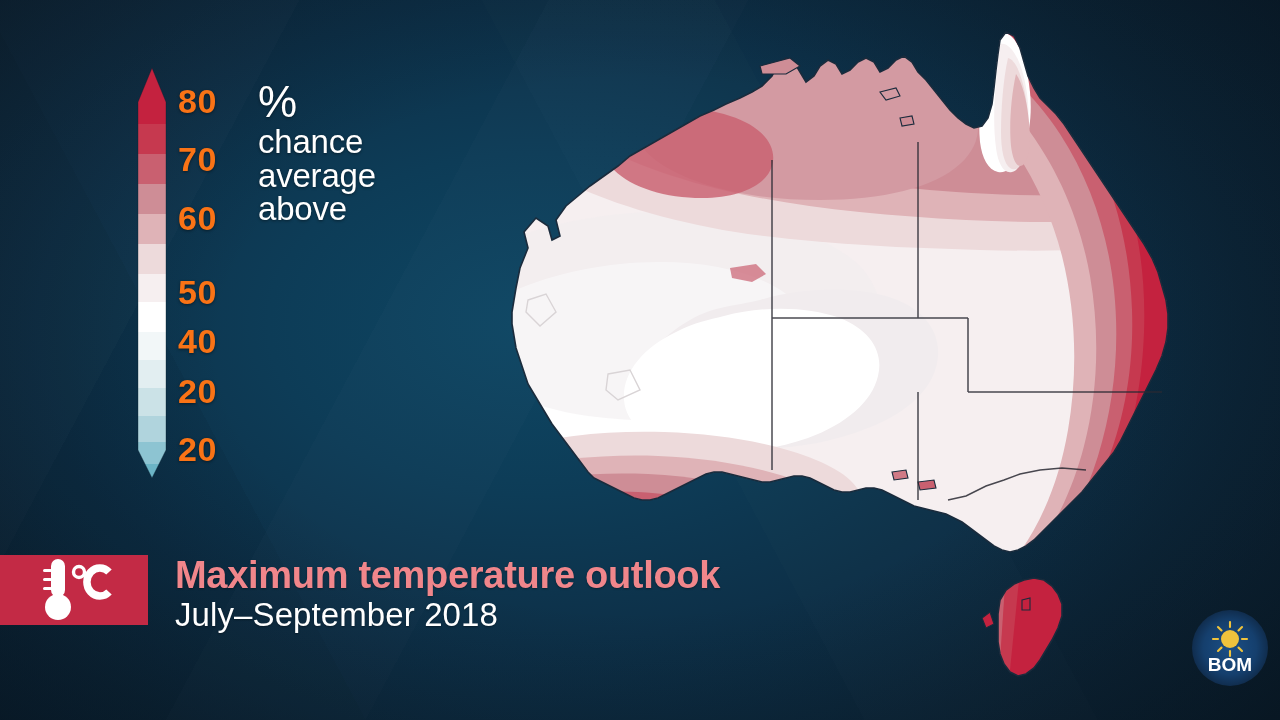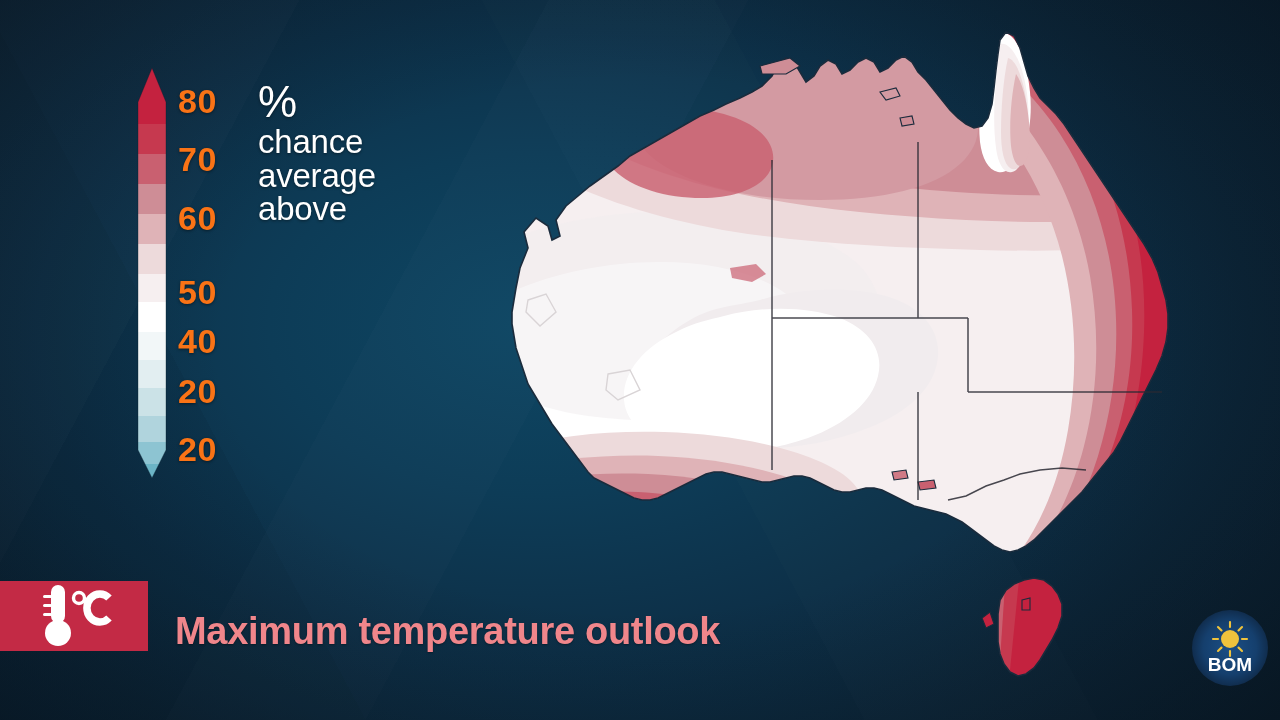--- a/index.html
+++ b/index.html
@@ -44,21 +44,21 @@
   }
   #legend-caption{
     position:absolute; left:128px; top:18px; width:190px;
     color:#fff; line-height:1.02;
     text-shadow:0 1px 3px rgba(0,0,0,.45);
   }
   #legend-caption .pct{ font-size:44px; font-weight:normal; display:block; letter-spacing:0; }
   #legend-caption .cap-line{ font-size:33px; font-weight:normal; display:block; letter-spacing:-.2px; }
 
   
-  #titlebar{ position:absolute; left:0; top:555px; height:96px; display:flex; align-items:flex-end; }
+  #titlebar{ position:absolute; left:0; top:555px; height:96px; display:flex; align-items:flex-start; }
   #thermo-badge{
     width:148px; background:#c32a45;
     display:flex; align-items:center; justify-content:center;
     position:relative;
   }
   #thermo-icon-svg{ display:block; }
   #title-divider{ width:5px; background:#ffffff; }
   #title-text{ padding-left:22px; display:flex; flex-direction:column; justify-content:center; }
   #title-main{
     color:#f0868b; font-size:38px; font-weight:bold; line-height:1.06;
@@ -337,20 +337,21 @@
       <rect x="12" y="32" width="9" height="3" rx="1.5" fill="#ffffff"></rect>
 
       <circle cx="48" cy="17" r="5.5" fill="none" stroke="#ffffff" stroke-width="3.4"></circle>
 
       <path d="M78,17 a13,14 0 1,0 0,20" fill="none" stroke="#ffffff" stroke-width="7.5" stroke-linecap="butt"></path>
     </svg>
   </div>
   <div id="title-divider"></div>
   <div id="title-text">
     <div id="title-main">Maximum temperature outlook</div>
+    <div id="title-sub">July–September 2018</div>
   </div>
 </div>
 
 <div id="bom-logo">
   <svg width="80" height="80" viewBox="0 0 80 80">
     <circle cx="40" cy="40" r="38" fill="url(#glow-logo)"></circle>
     <g>
       <circle cx="40" cy="31" r="9" fill="#f0c33c"></circle>
       <g stroke="#f0c33c" stroke-width="2.1" stroke-linecap="round">
         <line x1="40" y1="14" x2="40" y2="19"></line>

